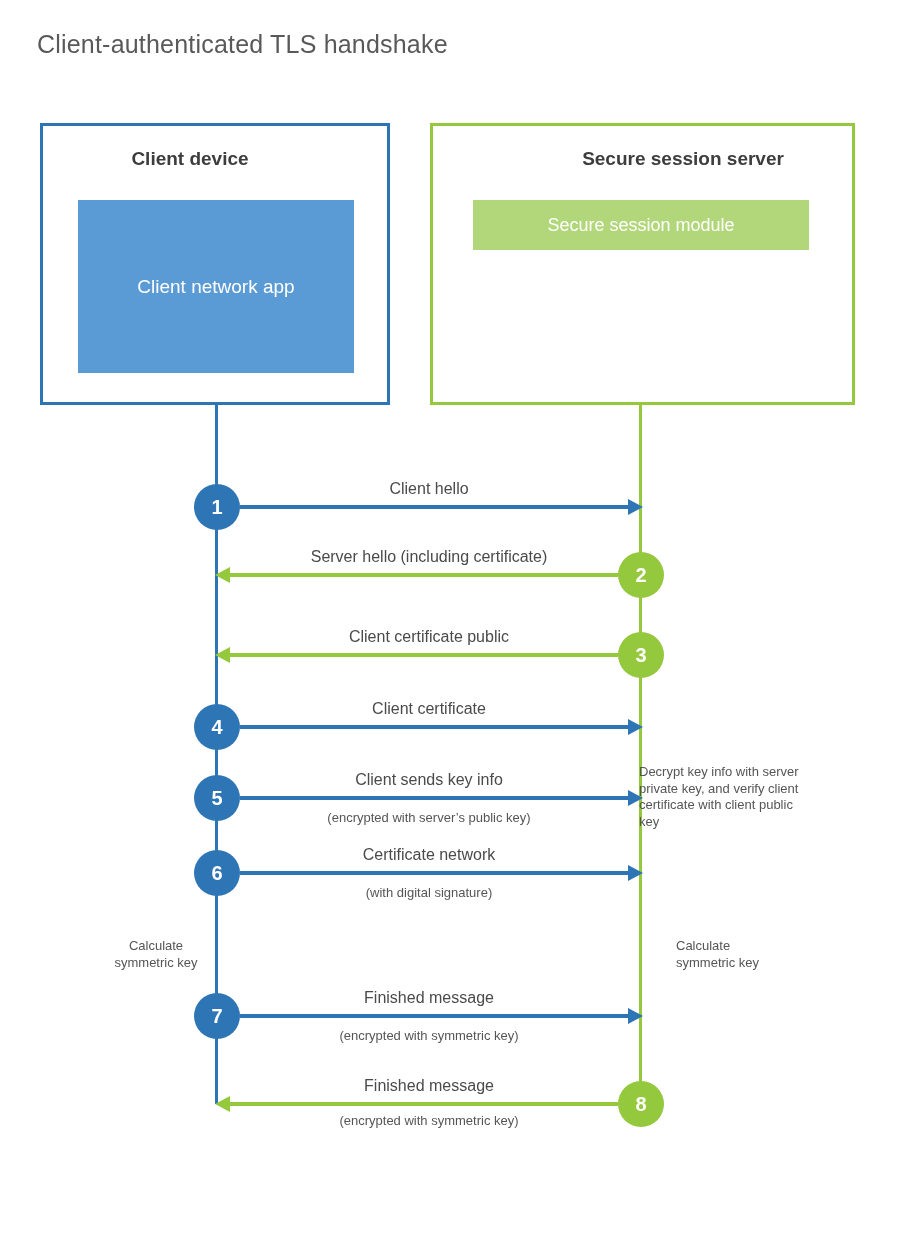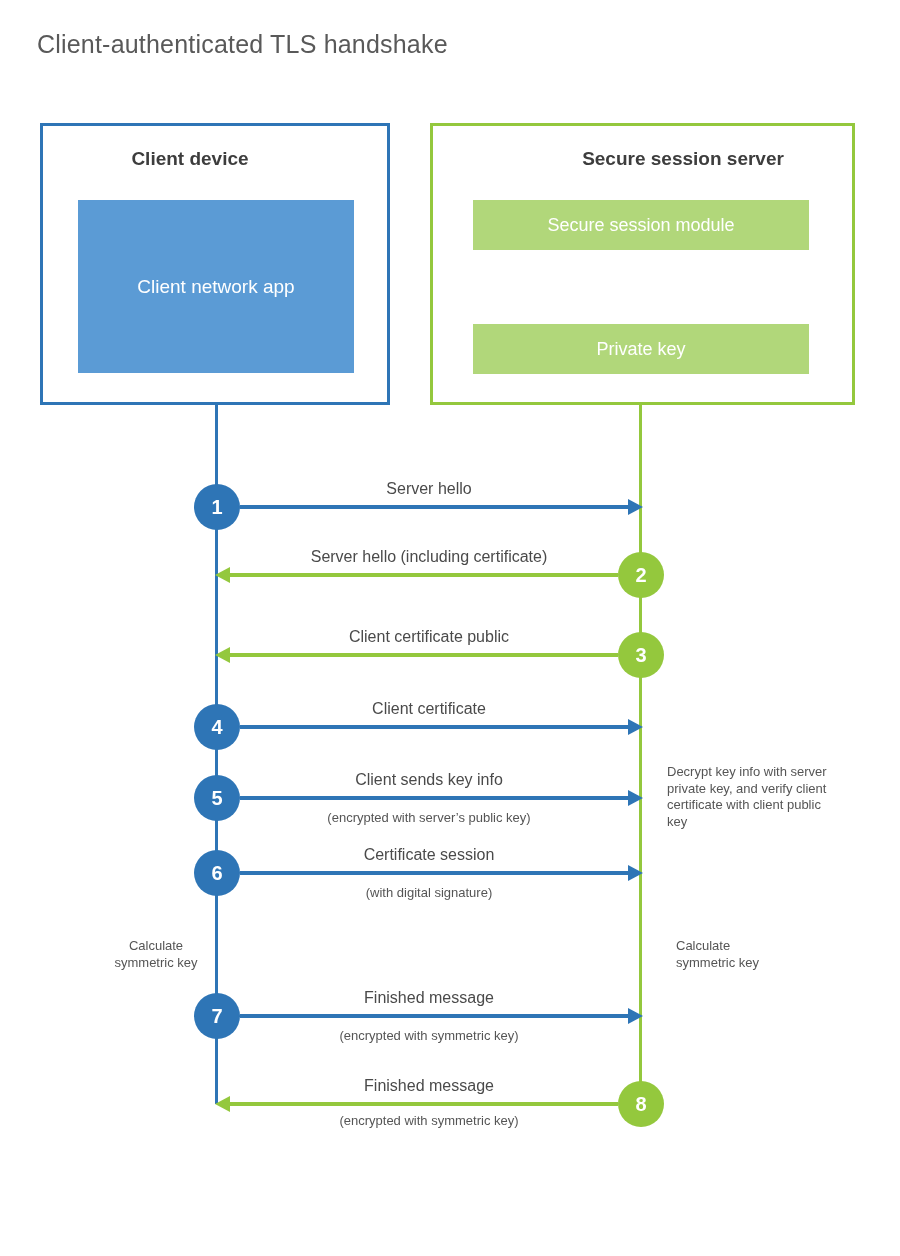--- a/index.html
+++ b/index.html
@@ -110,46 +110,45 @@
     text-align: center;
     font-size: 13px;
     color: #555555;
   }
   .side-note {
     position: absolute;
     font-size: 13px;
     line-height: 16.5px;
     color: #555555;
   }
-  .note-decrypt { left: 667px; top: 764px; width: 165px; text-align: left; }
+  .note-decrypt { left: 639px; top: 764px; width: 165px; text-align: left; }
   .note-calc-left { left: 100px; top: 938px; width: 112px; text-align: center; }
   .note-calc-right { left: 676px; top: 938px; width: 112px; text-align: left; }
 </style>
 </head>
 <body>
 
 <div class="canvas">
 
   <div class="page-title">Client-authenticated TLS handshake</div>
 
   <div class="actor-box client"></div>
   <div class="actor-title client">Client device</div>
   <div class="app-box">
     <div class="app-label">Client network app</div>
   </div>
 
   <div class="actor-box server"></div>
   <div class="actor-title server">Secure session server</div>
   <div class="server-bar" style="top:200px">Secure session module</div>
-  <div class="server-bar" style="top:324px">Private key</div>
 
   <div class="lifeline blue"></div>
   <div class="lifeline green"></div>
 
-  <div class="msg-label" style="top:480px">Server hello</div>
+  <div class="msg-label" style="top:480px">Client hello</div>
   <div class="hline blue" style="top:505px"></div>
   <div class="ah right" style="top:499px"></div>
   <div class="circle blue" style="top:484px">1</div>
 
   <div class="msg-label" style="top:548px">Server hello (including certificate)</div>
   <div class="hline green" style="top:573px"></div>
   <div class="ah left" style="top:567px"></div>
   <div class="circle green" style="top:552px">2</div>
 
   <div class="msg-label" style="top:628px">Client certificate public</div>
@@ -161,21 +160,21 @@
   <div class="hline blue" style="top:725px"></div>
   <div class="ah right" style="top:719px"></div>
   <div class="circle blue" style="top:704px">4</div>
 
   <div class="msg-label" style="top:771px">Client sends key info</div>
   <div class="hline blue" style="top:796px"></div>
   <div class="ah right" style="top:790px"></div>
   <div class="circle blue" style="top:775px">5</div>
   <div class="msg-sublabel" style="top:810px">(encrypted with server’s public key)</div>
 
-  <div class="msg-label" style="top:846px">Certificate session</div>
+  <div class="msg-label" style="top:846px">Certificate network</div>
   <div class="hline blue" style="top:871px"></div>
   <div class="ah right" style="top:865px"></div>
   <div class="circle blue" style="top:850px">6</div>
   <div class="msg-sublabel" style="top:885px">(with digital signature)</div>
 
   <div class="msg-label" style="top:989px">Finished message</div>
   <div class="hline blue" style="top:1014px"></div>
   <div class="ah right" style="top:1008px"></div>
   <div class="circle blue" style="top:993px">7</div>
   <div class="msg-sublabel" style="top:1028px">(encrypted with symmetric key)</div>

